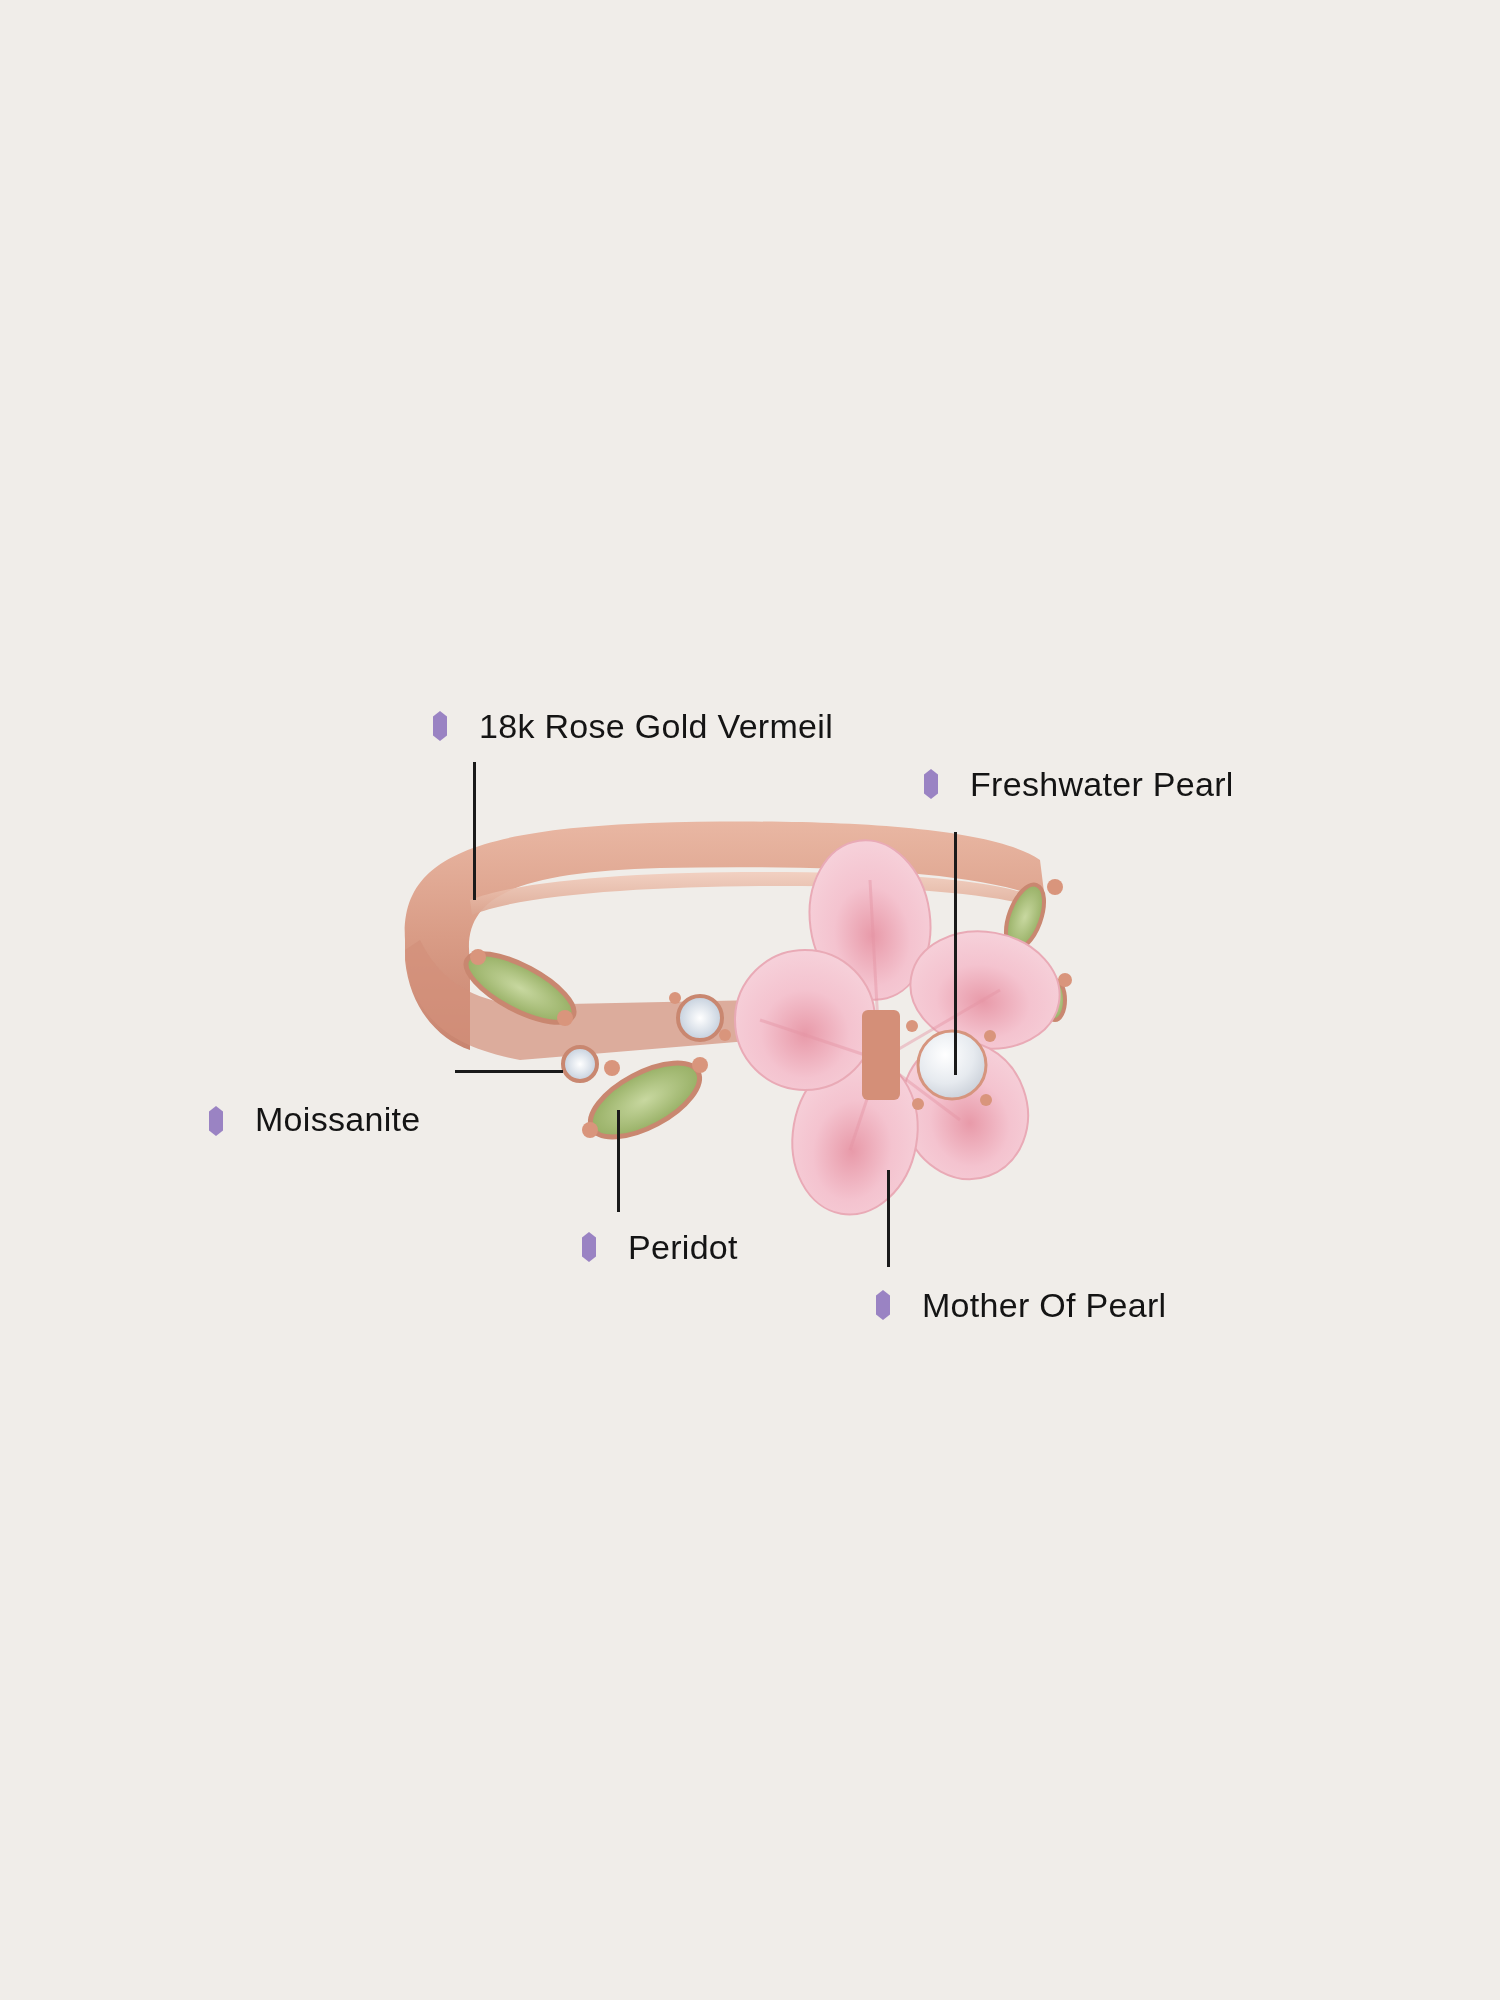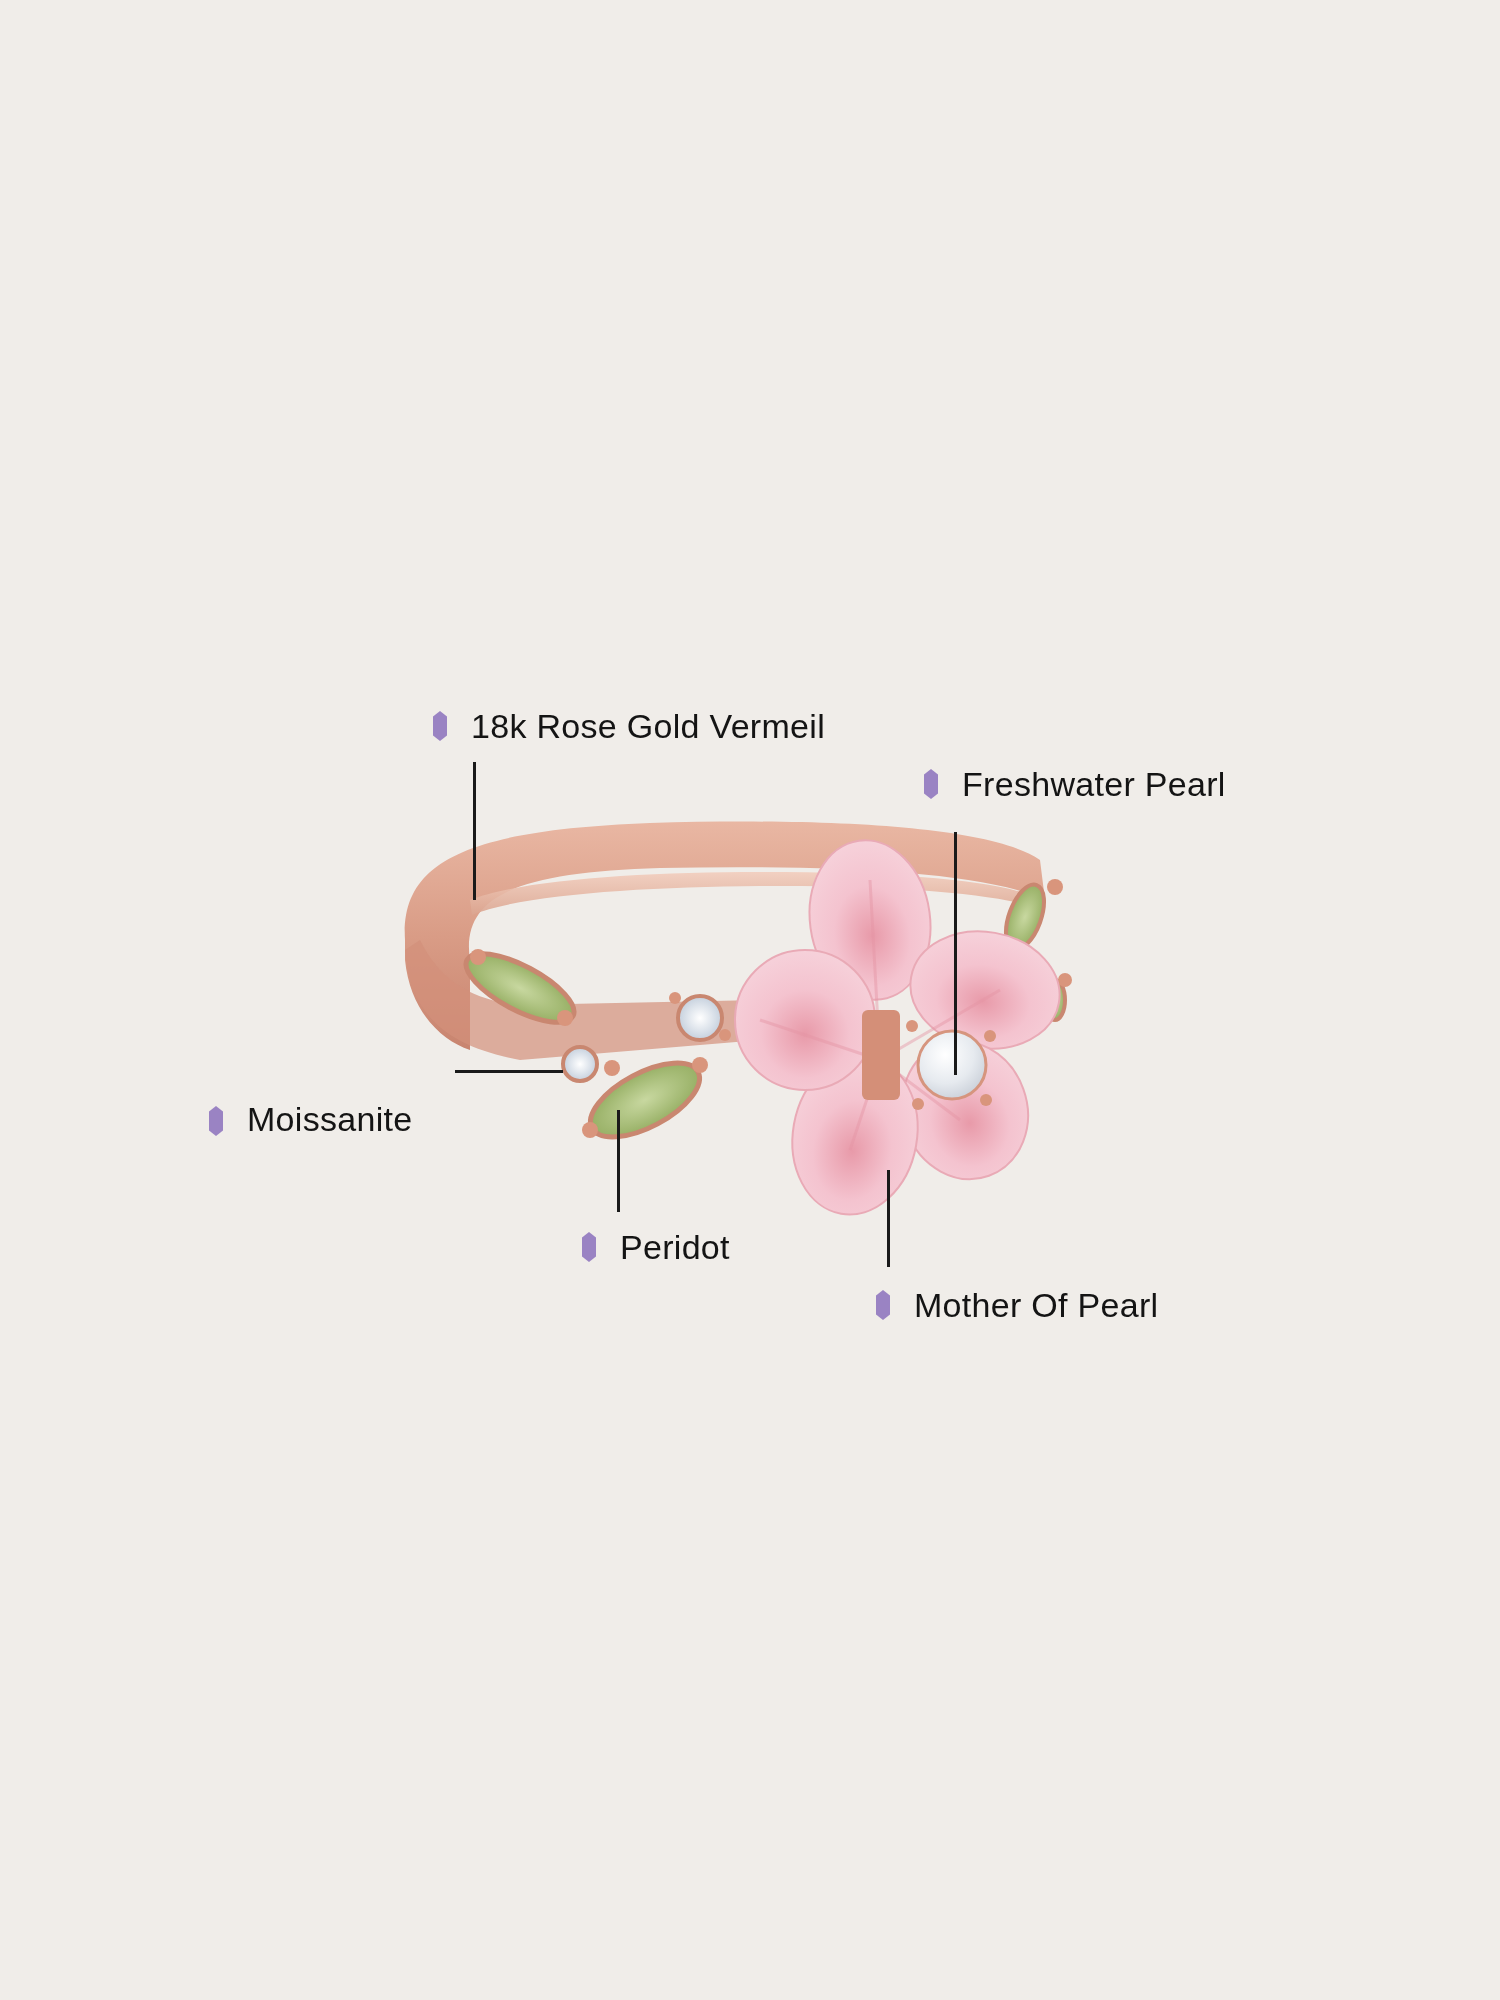--- a/index.html
+++ b/index.html
@@ -20,21 +20,21 @@
       position: absolute;
       left: 0;
       top: 0;
       width: 1500px;
       height: 2000px;
     }
     .callout {
       position: absolute;
       display: flex;
       align-items: center;
-      gap: 0;
+      gap: 8px;
     }
     .marker {
       width: 14px;
       height: 30px;
       background: #9a83c3;
       clip-path: polygon(50% 0%, 100% 18%, 100% 82%, 50% 100%, 0% 82%, 0% 18%);
       margin-right: 24px;
       flex: none;
     }
     .label {

